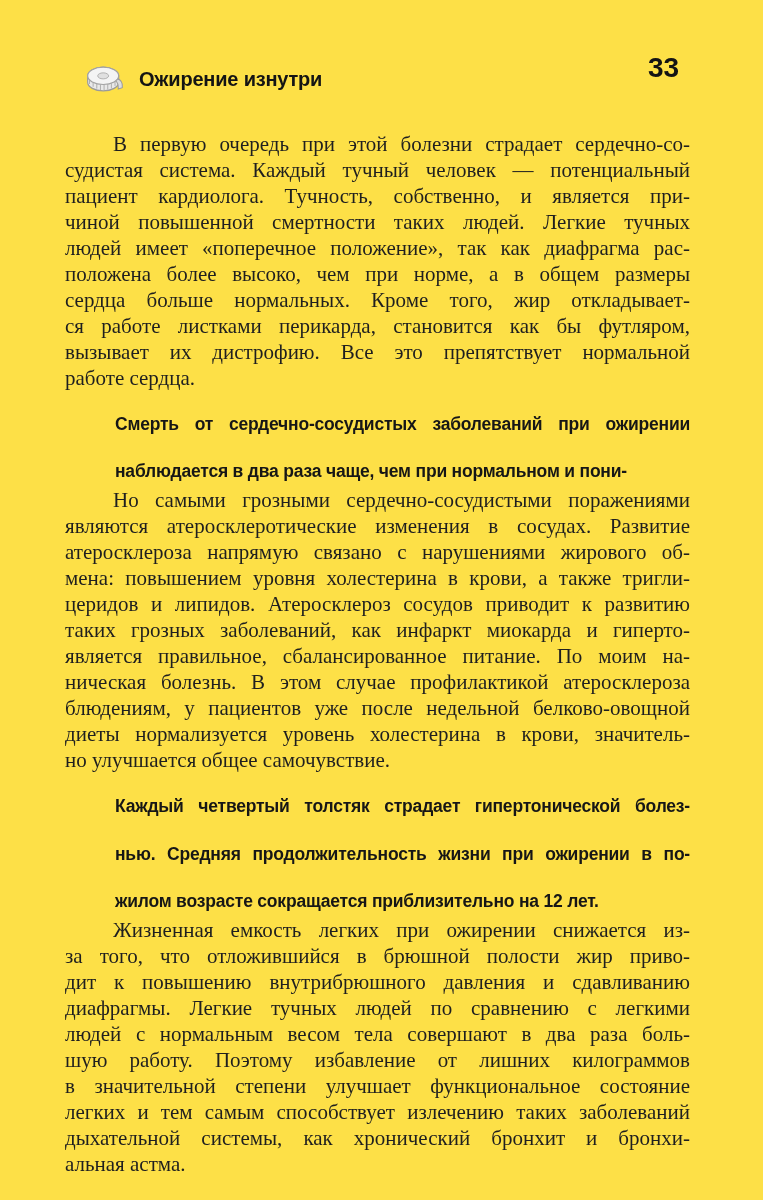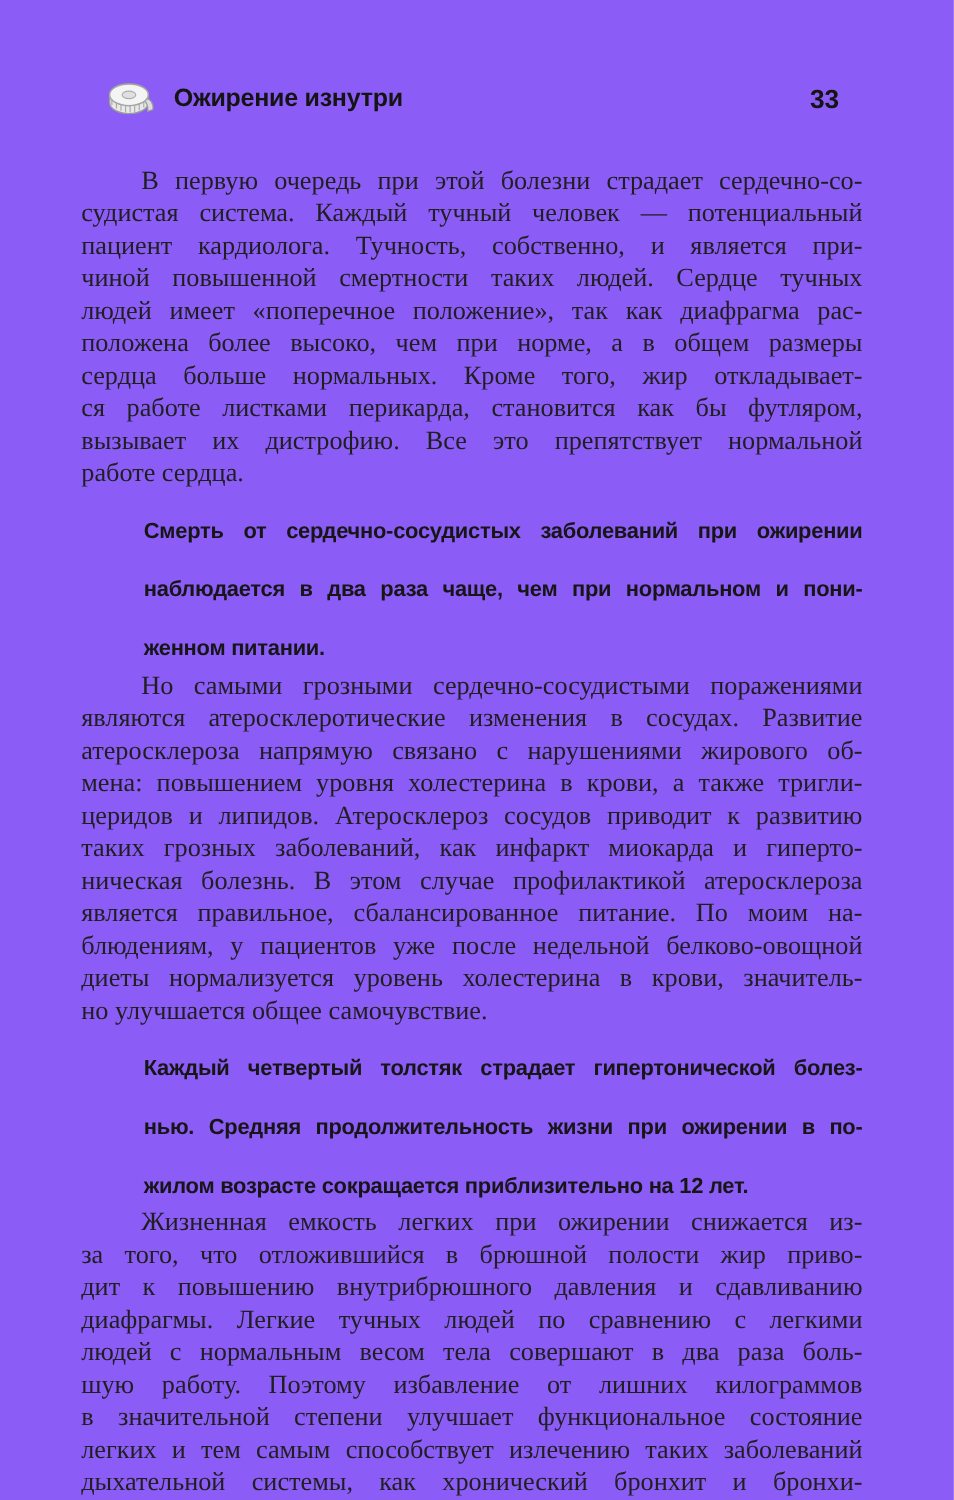--- a/index.html
+++ b/index.html
@@ -1,20 +1,20 @@
 <!DOCTYPE html>
 <html><head>
 <meta charset="utf-8">
 <style>
   html, body { margin:0; padding:0; }
   .page {
     position: relative;
     width: 763px;
     height: 1200px;
-    background: #8b5cf6;
+    background: #fde047;
     font-family: "Liberation Serif", serif;
     color: #1f1f1f;
     overflow: hidden;
   }
   .header {
     position: absolute;
     left: 84px;
     top: 64px;
     display: flex;
     align-items: center;
@@ -25,24 +25,24 @@
     font-family: "Liberation Sans", sans-serif;
     font-weight: 700;
     font-size: 20px;
     letter-spacing: -0.2px;
     color: #141414;
     white-space: nowrap;
   }
   .page-number {
     position: absolute;
     left: 648px;
-    top: 68px;
+    top: 52px;
     font-family: "Liberation Sans", sans-serif;
     font-weight: 700;
-    font-size: 21px;
+    font-size: 28px;
     color: #141414;
   }
   .text-block {
     position: absolute;
     left: 65px;
     top: 131px;
     width: 625px;
   }
   .para {
     font-size: 21px;
@@ -97,42 +97,41 @@
     <span class="header-title">Ожирение изнутри</span>
   </div>
 
   <div class="page-number">33</div>
 
   <div class="text-block">
     <div class="para">
         <div class="line">В первую очередь при этой болезни страдает сердечно-со-</div>
         <div class="line">судистая система. Каждый тучный человек — потенциальный</div>
         <div class="line">пациент кардиолога. Тучность, собственно, и является при-</div>
-        <div class="line">чиной повышенной смертности таких людей. Сердце тучных</div>
+        <div class="line">чиной повышенной смертности таких людей. Легкие тучных</div>
         <div class="line">людей имеет «поперечное положение», так как диафрагма рас-</div>
         <div class="line">положена более высоко, чем при норме, а в общем размеры</div>
         <div class="line">сердца больше нормальных. Кроме того, жир откладывает-</div>
         <div class="line">ся работе листками перикарда, становится как бы футляром,</div>
         <div class="line">вызывает их дистрофию. Все это препятствует нормальной</div>
         <div class="line">работе сердца.</div>
       </div>
     <div class="callout">
         <div class="line">Смерть от сердечно-сосудистых заболеваний при ожирении</div>
         <div class="line">наблюдается в два раза чаще, чем при нормальном и пони-</div>
-        <div class="line">женном питании.</div>
       </div>
     <div class="para">
         <div class="line">Но самыми грозными сердечно-сосудистыми поражениями</div>
         <div class="line">являются атеросклеротические изменения в сосудах. Развитие</div>
         <div class="line">атеросклероза напрямую связано с нарушениями жирового об-</div>
         <div class="line">мена: повышением уровня холестерина в крови, а также тригли-</div>
         <div class="line">церидов и липидов. Атеросклероз сосудов приводит к развитию</div>
         <div class="line">таких грозных заболеваний, как инфаркт миокарда и гиперто-</div>
+        <div class="line">является правильное, сбалансированное питание. По моим на-</div>
         <div class="line">ническая болезнь. В этом случае профилактикой атеросклероза</div>
-        <div class="line">является правильное, сбалансированное питание. По моим на-</div>
         <div class="line">блюдениям, у пациентов уже после недельной белково-овощной</div>
         <div class="line">диеты нормализуется уровень холестерина в крови, значитель-</div>
         <div class="line">но улучшается общее самочувствие.</div>
       </div>
     <div class="callout">
         <div class="line">Каждый четвертый толстяк страдает гипертонической болез-</div>
         <div class="line">нью. Средняя продолжительность жизни при ожирении в по-</div>
         <div class="line">жилом возрасте сокращается приблизительно на 12 лет.</div>
       </div>
     <div class="para">

